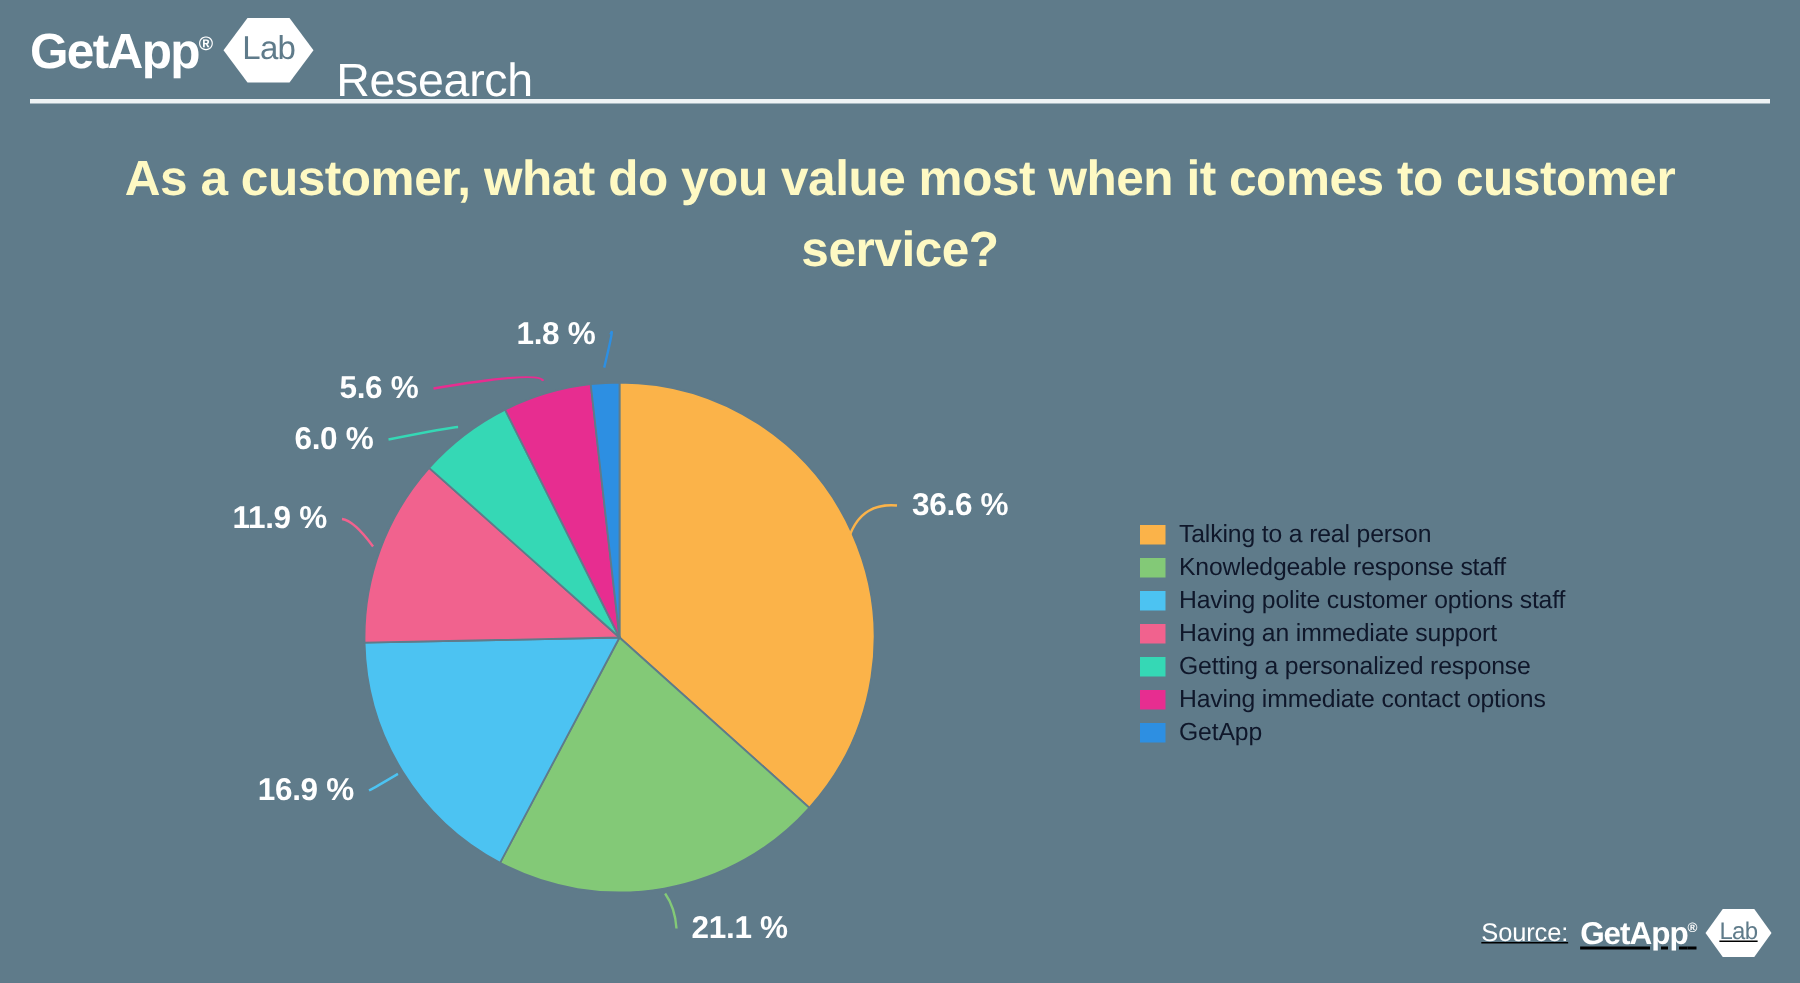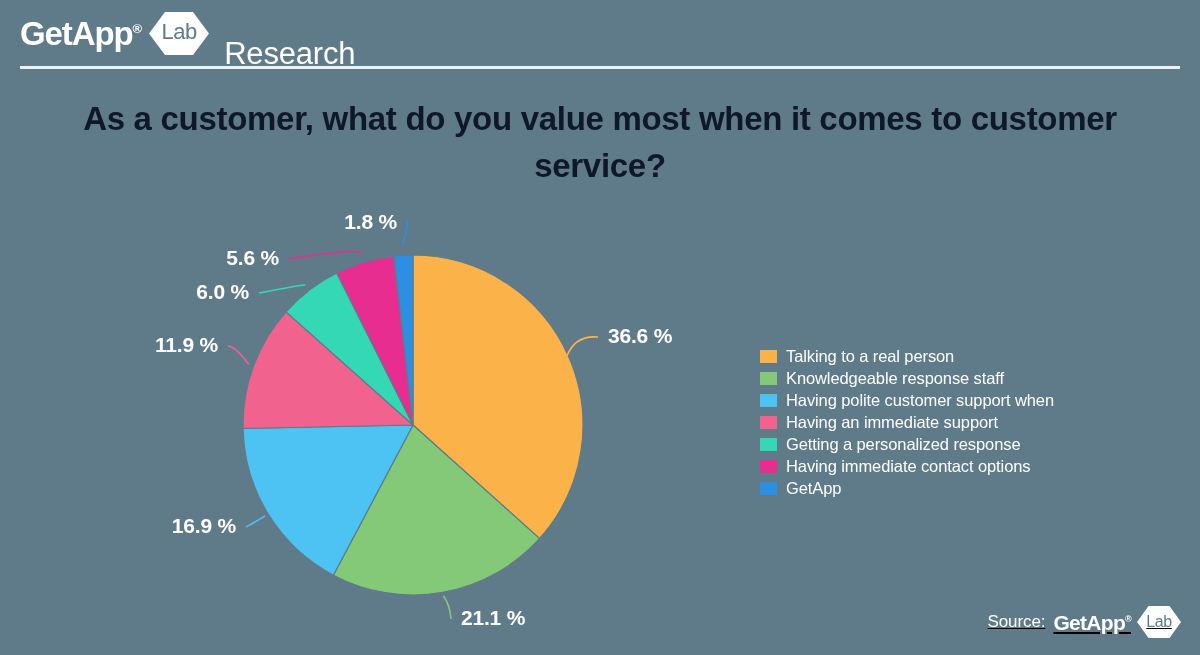--- a/index.html
+++ b/index.html
@@ -86,21 +86,21 @@
     background: #eef3f5;
   }
 
   
   #chart-title {
     position: absolute;
     left: 60px;
     top: 96px;
     width: 1080px;
     text-align: center;
-    color: #0f172a;
+    color: #fef9c3;
     font-size: 33px;
     font-weight: bold;
     line-height: 1.42;
     letter-spacing: -0.3px;
   }
 
   
   #pie-wrap {
     position: absolute;
     left: 0;
@@ -136,21 +136,21 @@
     height: 22px;
     margin-bottom: 0px;
   }
   .legend-swatch {
     width: 17px;
     height: 13px;
     flex: 0 0 17px;
     margin-right: 9px;
   }
   .legend-text {
-    color: #ffffff;
+    color: #0f172a;
     font-size: 16.5px;
     line-height: 1;
     white-space: nowrap;
     letter-spacing: -0.1px;
   }
 
   
   #source-block {
     position: absolute;
     right: 18px;
@@ -253,21 +253,21 @@
     <div class="legend-row">
       <span class="legend-swatch" style="background: rgb(251, 179, 73);"></span>
       <span class="legend-text">Talking to a real person</span>
     </div>
     <div class="legend-row">
       <span class="legend-swatch" style="background: rgb(131, 201, 119);"></span>
       <span class="legend-text">Knowledgeable response staff</span>
     </div>
     <div class="legend-row">
       <span class="legend-swatch" style="background: rgb(76, 195, 242);"></span>
-      <span class="legend-text">Having polite customer support when</span>
+      <span class="legend-text">Having polite customer options staff</span>
     </div>
     <div class="legend-row">
       <span class="legend-swatch" style="background: rgb(241, 98, 142);"></span>
       <span class="legend-text">Having an immediate support</span>
     </div>
     <div class="legend-row">
       <span class="legend-swatch" style="background: rgb(53, 216, 181);"></span>
       <span class="legend-text">Getting a personalized response</span>
     </div>
     <div class="legend-row">

